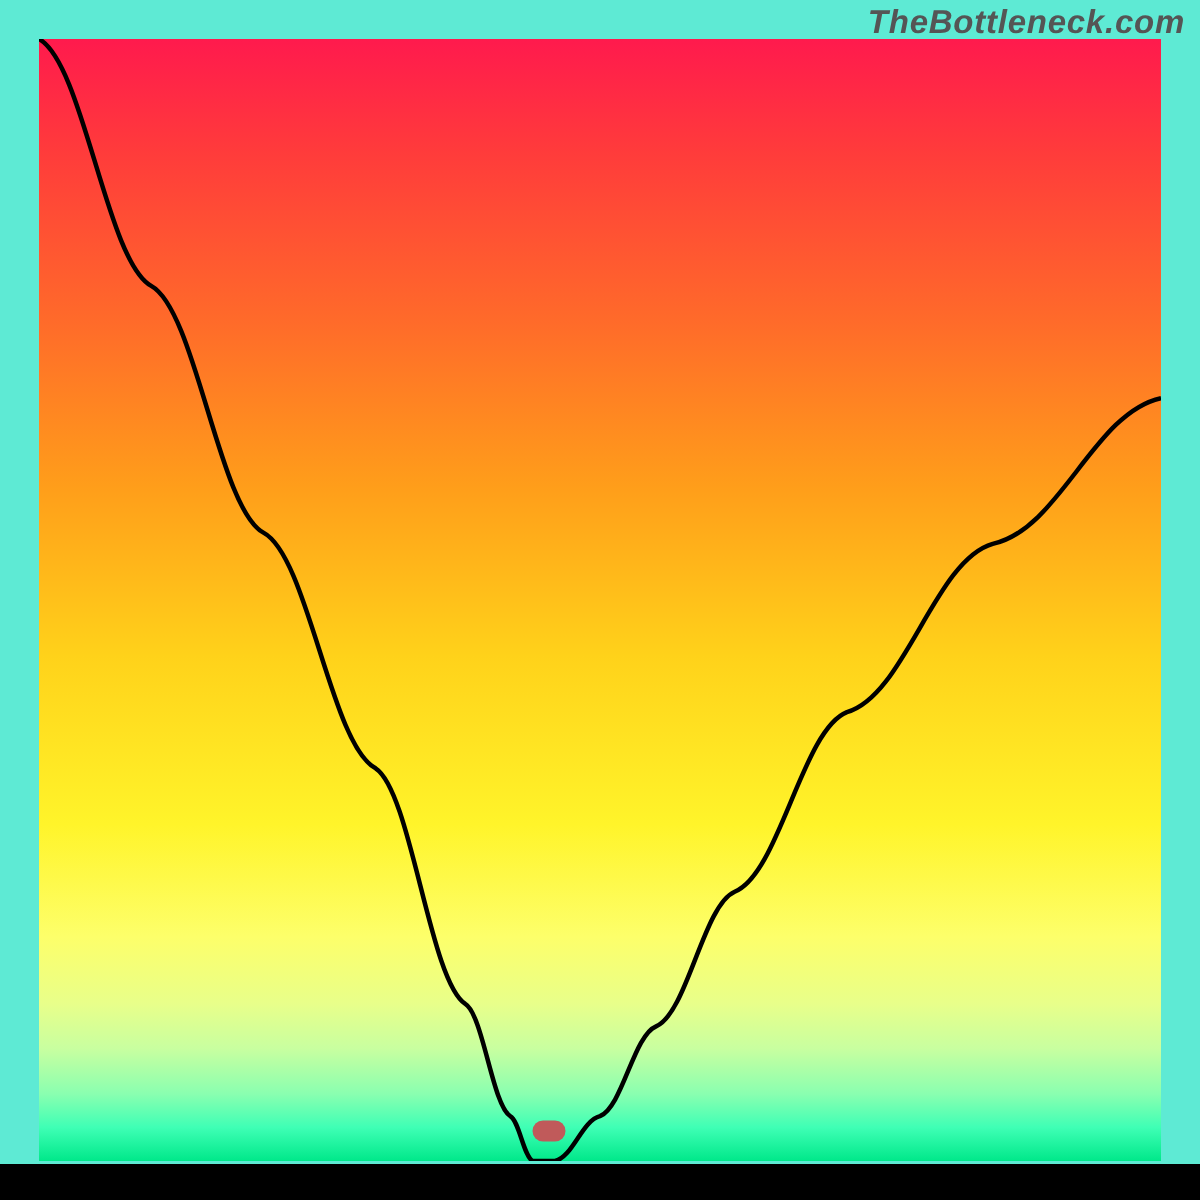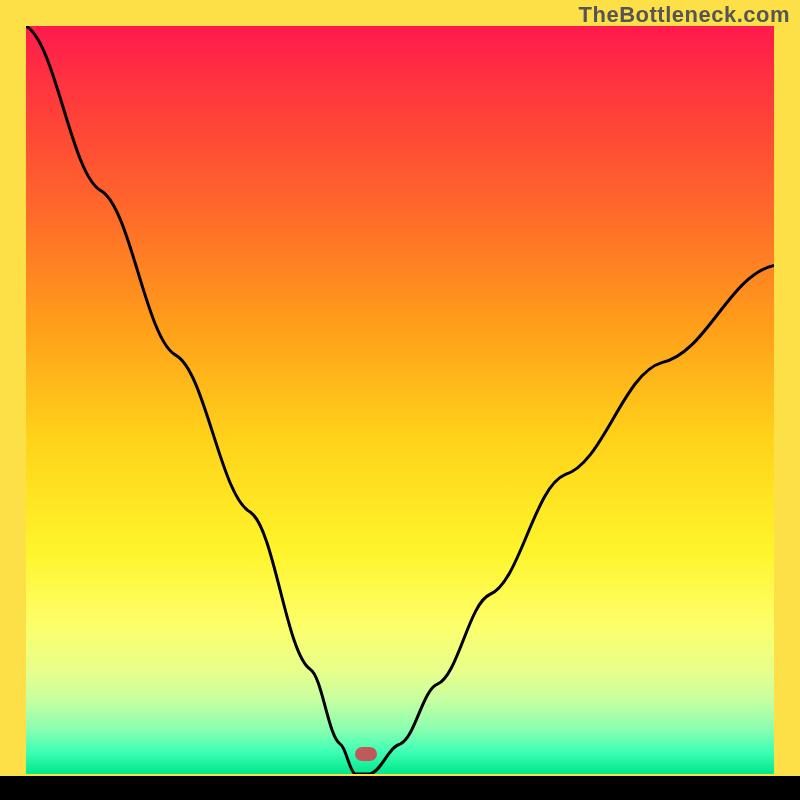--- a/index.html
+++ b/index.html
@@ -8,21 +8,22 @@
     width: 800px;
     height: 800px;
     background: #000000;
     overflow: hidden;
     font-family: Arial, Helvetica, sans-serif;
   }
   .outer {
     position: relative;
     width: 800px;
     height: 776px;
-    background: #fde047;
+    background: #5eead4;
+    font-style: italic;
   }
   .watermark {
     position: absolute;
     top: 2px;
     right: 10px;
     color: #555555;
     font-size: 22px;
     font-weight: bold;
     letter-spacing: 0.5px;
     z-index: 10;

